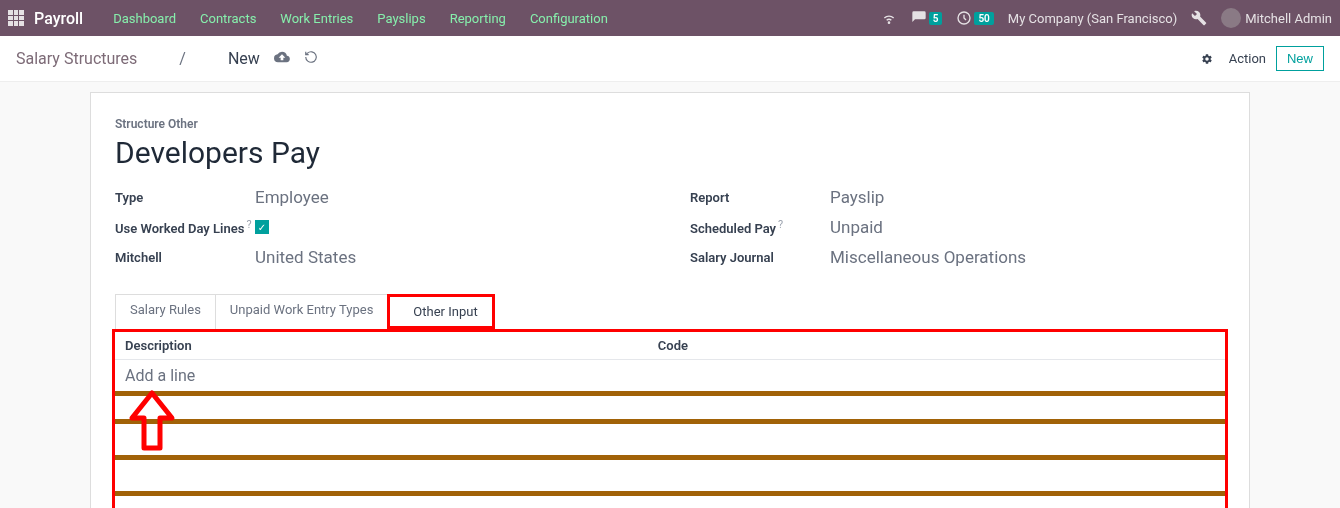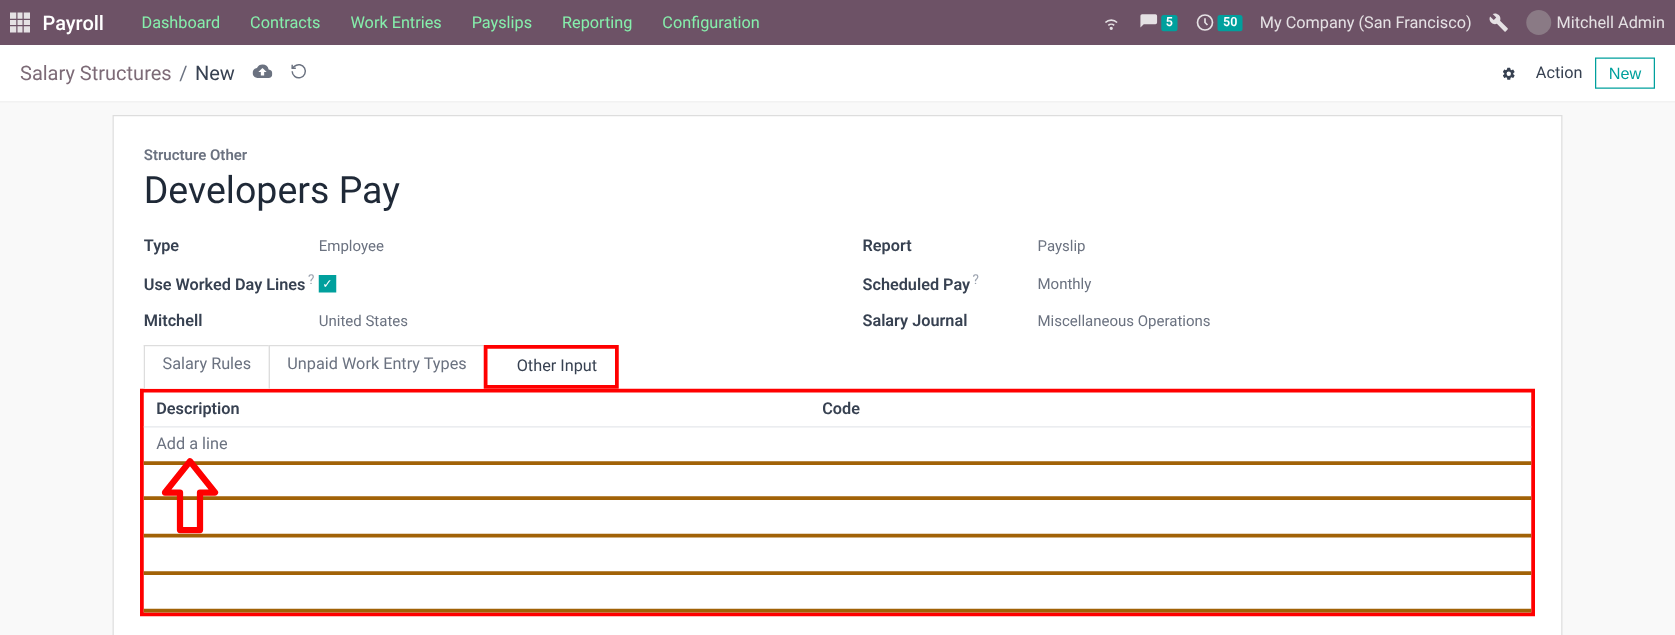--- a/index.html
+++ b/index.html
@@ -14,54 +14,54 @@
     .nav-link { color: #86efac; text-decoration: none; padding: 0 12px; font-size: 13px; cursor: pointer; height: 52px; display: flex; align-items: center; }
     .navbar-right { margin-left: auto; display: flex; align-items: center; gap: 14px; }
     .nav-icon { color: #e5e1e4; cursor: pointer; display: flex; align-items: center; position: relative; }
     .badge { background: #00a09d; color: #fff; font-size: 10px; padding: 1px 4px; border-radius: 2px; margin-left: 2px; font-weight: 600; }
     .company { color: #e5e1e4; font-size: 13px; cursor: pointer; }
     .avatar { width: 20px; height: 20px; border-radius: 50%; background: #8a7a85; display: inline-block; margin-right: 4px; }
     .user { display: flex; align-items: center; color: #e5e1e4; cursor: pointer; }
     
     
     .breadcrumb-bar { background: #fff; padding: 10px 16px; display: flex; align-items: center; border-bottom: 1px solid #eee; }
-    .breadcrumb { display: flex; align-items: center; font-size: 16px; }
+    .breadcrumb { display: flex; align-items: center; font-size: 16px; gap: 36px; }
     .breadcrumb-link { color: #7d6b77; cursor: pointer; }
     .breadcrumb-sep { color: #6b7280; margin: 0 6px; }
     .breadcrumb-current { color: #374151; }
     .breadcrumb-icons { display: flex; align-items: center; gap: 14px; margin-left: 14px; }
     .breadcrumb-icon { color: #6b7280; cursor: pointer; }
     .breadcrumb-right { margin-left: auto; display: flex; align-items: center; gap: 10px; }
     .action-btn { display: flex; align-items: center; gap: 16px; color: #374151; cursor: pointer; font-size: 13px; }
     .new-btn { border: 1px solid #00a09d; color: #00a09d; background: #fff; padding: 4px 10px; font-size: 13px; cursor: pointer; }
     
     
     .content { padding: 0 16px; }
     .sheet { max-width: 1160px; margin: 10px auto 0; background: #fff; border: 1px solid #ddd; padding: 24px 24px 0 24px; }
     .field-label-small { font-size: 12px; color: #6b7280; font-weight: 600; margin-bottom: 4px; }
     .title { font-size: 30px; font-weight: 400; color: #1f2937; margin-bottom: 16px; }
     .form-cols { display: flex; gap: 40px; }
     .form-col { flex: 1; }
     .field-row { display: flex; align-items: center; margin-bottom: 8px; min-height: 22px; }
     .field-label { width: 140px; font-size: 13px; color: #374151; font-weight: 600; }
     .field-label sup { font-weight: 400; color: #9ca3af; margin-left: 2px; }
-    .field-value { font-size: 12px; color: #6b7280; }
+    .field-value { font-size: 17px; color: #6b7280; }
     .checkbox { width: 14px; height: 14px; background: #00a09d; color: #fff; display: inline-flex; align-items: center; justify-content: center; font-size: 10px; }
     
     
-    .tabs { display: flex; }
+    .tabs { display: flex; margin-top: 18px; }
     .tab { border: 1px solid #ddd; border-bottom: none; padding: 7px 14px; font-size: 13px; cursor: pointer; background: #fff; color: #6b7280; margin-right: -1px; }
     .tab.active { color: #374151; }
     .tab.highlighted { border: 3px solid red; position: relative; z-index: 2; padding-left: 23px; }
     
     
     .table-wrap { border: 3px solid red; margin: 0 -3px 20px -3px; }
     .table { width: 100%; border-collapse: collapse; }
     .table th { text-align: left; font-size: 13px; font-weight: 600; padding: 6px 10px; border-bottom: 1px solid #e5e7eb; }
-    .table td { padding: 6px 10px; font-size: 13px; border-bottom: 3px solid #a16207; height: 28px; }
+    .table td { padding: 6px 10px; font-size: 16px; border-bottom: 5px solid #a16207; height: 28px; }
     .add-line { color: #6b7280; cursor: pointer; }
     
     
     .arrow-annot { position: relative; }
     .arrow-svg { position: absolute; left: 12px; top: -8px; pointer-events: none; }
   </style>
 </head>
 <body>
 
 <div class="navbar">
@@ -169,21 +169,21 @@
           <span class="field-value">United States</span>
         </div>
       </div>
       <div class="form-col">
         <div class="field-row">
           <span class="field-label">Report</span>
           <span class="field-value">Payslip</span>
         </div>
         <div class="field-row">
           <span class="field-label"><span>Scheduled Pay</span><sup>?</sup></span>
-          <span class="field-value">Monthly</span>
+          <span class="field-value">Unpaid</span>
         </div>
         <div class="field-row">
           <span class="field-label">Salary Journal</span>
           <span class="field-value">Miscellaneous Operations</span>
         </div>
       </div>
     </div>
 
     <div class="tabs">
       <div class="tab">Salary Rules</div>

